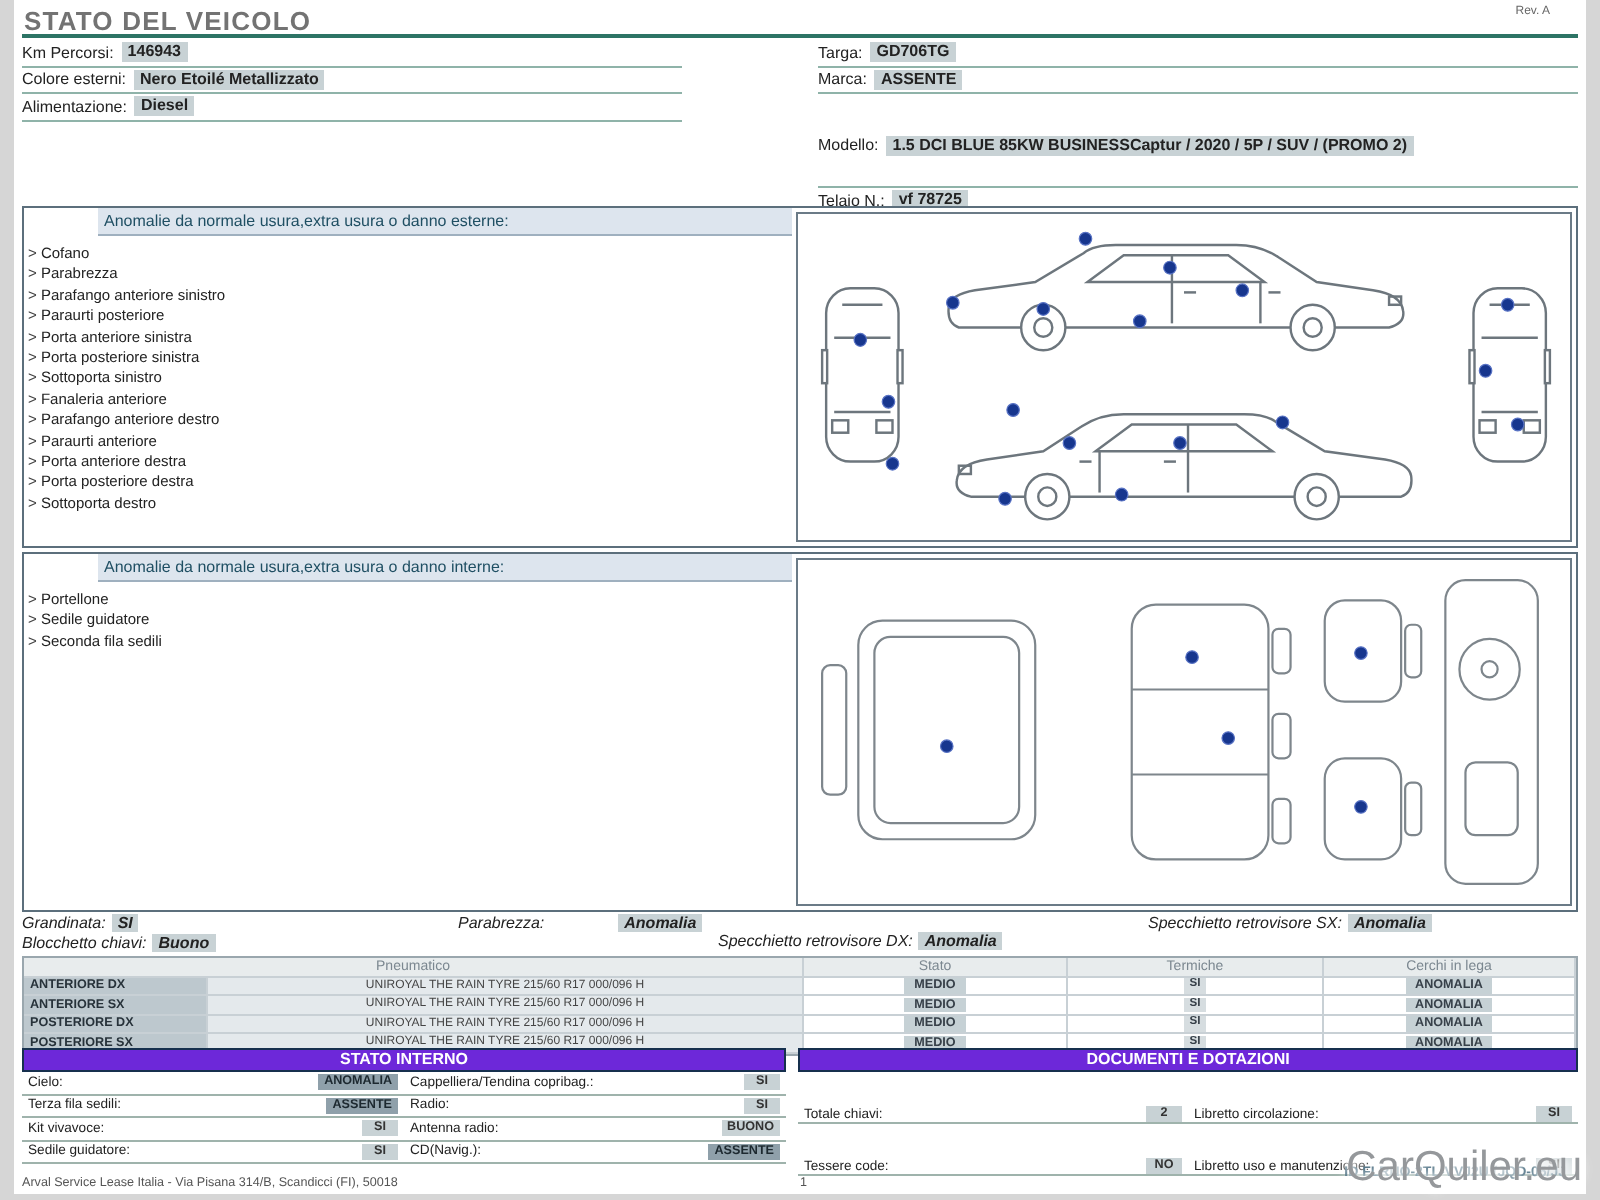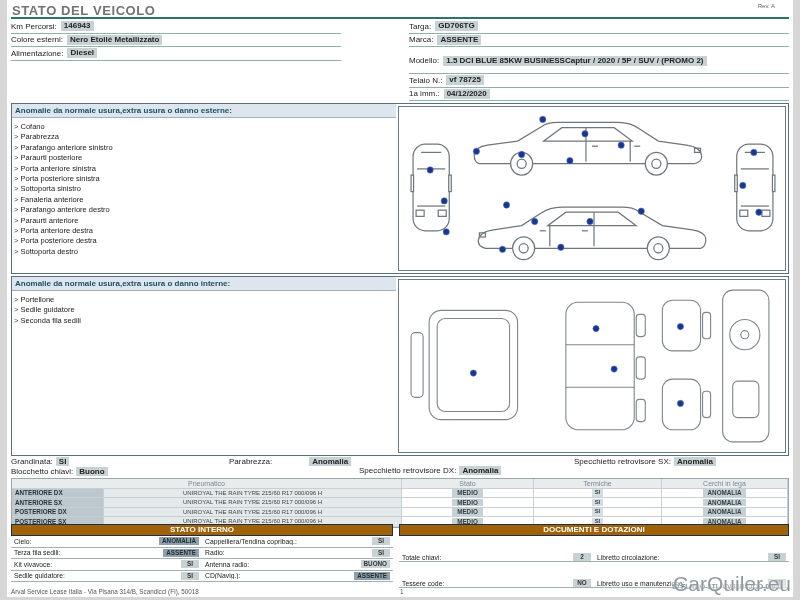--- a/index.html
+++ b/index.html
@@ -7,63 +7,63 @@
         font-family:"Liberation Sans",sans-serif;color:#222;}
   
   .title{position:absolute;top:3px;left:5px;font-size:13px;font-weight:bold;color:#737373;letter-spacing:.6px;}
   .rev{position:absolute;top:3px;right:18px;font-size:6px;color:#666;}
   .rule{position:absolute;top:17px;left:4px;right:4px;border-top:2px solid #2d7465;}
   
   .infocol{position:absolute;top:20px;}
   .infocol.left{left:4px;width:330px;}
   .infocol.right{left:402px;right:4px;}
   .irow{display:flex;align-items:center;height:12.5px;border-bottom:1px solid #8fb3a9;font-size:8px;}
-  .irow.tall{height:25px;align-items:center;padding-top:1px;}
+  .irow.tall{height:25px;align-items:flex-start;padding-top:1px;margin-top:20px;}
   .ilbl{margin-right:4px;white-space:nowrap;}
   .ival{background:#c8d2d5;font-weight:bold;padding:0 3px;line-height:10px;display:inline-block;}
   .ival.wrap{max-width:262px;white-space:normal;}
   
   .abox{position:absolute;left:4px;right:4px;border:1px solid #5c6f7c;display:flex;background:#fff;}
   .abox.ext{top:103px;height:169px;}
   .abox.int{top:276px;height:178px;}
   .aleft{flex:1;min-width:0;}
-  .atitle{background:#dde5ee;border-bottom:1px solid #9fb0bf;color:#1f4f63;font-weight:bold;font-size:8px;padding:2px 3px;}
+  .atitle{background:#dde5ee;border-bottom:1px solid #9fb0bf;color:#1f4f63;font-weight:normal;font-size:8px;padding:2px 3px;margin-left:37px;}
   .alists{display:flex;padding:4px 2px;flex-direction:column;}
   .acol1{width:192px;}
   .acol2{flex:1;}
   .item{font-size:7.5px;line-height:10.4px;white-space:nowrap;color:#222;}
   .item::before{content:"> ";color:#444;}
   .diagram{width:386px;margin:2px;border:1px solid #6b7b87;position:relative;background:#fff;}
   .diagram svg{position:absolute;inset:0;width:100%;height:100%;}
   .dmg{fill:#17368e;stroke:#5872c4;stroke-width:.6;}
   
   .summary{position:absolute;top:457px;left:4px;right:4px;font-size:8px;}
   .sumline{display:flex;align-items:center;height:9.8px;}
-  .sumitem{display:flex;align-items:center;white-space:nowrap;}
+  .sumitem{display:flex;align-items:center;white-space:nowrap;font-style:italic;}
   .sl1 .sumitem:nth-child(1){width:218px;}
   .sl1 .sumitem:nth-child(2){width:130px;gap:34px;}
   .sl1 .sumitem:nth-child(3){width:215px;margin-top:17px;}
   .slbl{margin-right:3px;}
   .sval{background:#c8d2d5;font-weight:bold;padding:0 3px;line-height:9px;}
   
   .tyres{position:absolute;top:478px;left:4px;right:4px;border:1px solid #9aa7ae;
          display:grid;grid-template-columns:92px 298px 132px 128px 1fr;}
   .tcell{border-right:1px solid #c8d0d5;border-bottom:1px solid #c8d0d5;display:flex;align-items:center;min-height:8.5px;}
   .thead{background:#e8eced;color:#7b8790;font-size:7px;justify-content:center;}
   .span2{grid-column:1 / 3;}
   .pos{background:#bdc8ce;font-weight:bold;font-size:6.3px;color:#27323a;padding:0 3px;}
   .desc{background:#e4e9ec;font-size:6px;color:#444;justify-content:center;text-transform:uppercase;}
   .cen{justify-content:center;}
   .chip{background:#c6d1d5;padding:0 5px;font-weight:bold;font-size:6.3px;color:#374049;line-height:7.5px;}
   .chip.sm{font-size:5.8px;padding:0 3px;background:#d6dde0;}
   
   .btable{position:absolute;top:524px;display:flex;flex-direction:column;}
   .btable.l{left:4px;width:382px;height:58px;}
   .btable.r{left:392px;right:4px;height:58px;gap:17px;}
-  .bhead{background:#a16207;color:#fff;font-weight:bold;font-size:8px;text-align:center;line-height:10px;height:10px;border:1px solid #16304e;}
+  .bhead{background:#6d28d9;color:#fff;font-weight:bold;font-size:8px;text-align:center;line-height:10px;height:10px;border:1px solid #16304e;}
   .brow{flex:1;display:flex;border-bottom:1px solid #9fb3ac;align-items:center;}
   .bcell{flex:1;display:flex;justify-content:space-between;align-items:center;padding:0 3px;min-width:0;}
   .blbl{font-size:6.8px;color:#222;white-space:nowrap;overflow:hidden;}
   .bval{font-size:6.3px;font-weight:bold;background:#c8d2d5;padding:0 3px;min-width:12px;text-align:center;color:#333;line-height:8px;}
   .bval.dark{background:#8fa0aa;color:#1d2930;}
   .bval.wide{min-width:56px;}
   
   .footer{position:absolute;top:588px;left:4px;right:4px;font-size:6.3px;color:#555;}
   .pagenum{position:absolute;left:50%;top:0;}
   .docid{position:absolute;top:583px;right:10px;font-size:7px;font-weight:bold;color:#234f66;z-index:40;}

